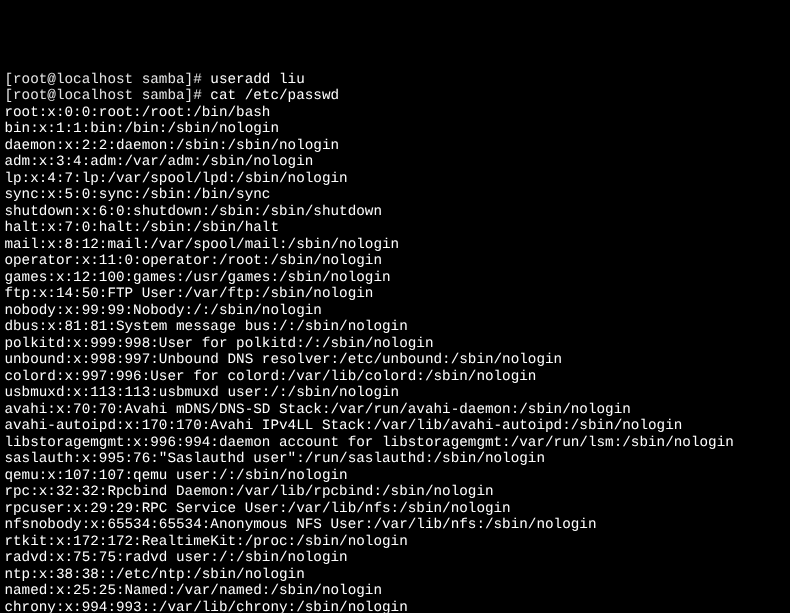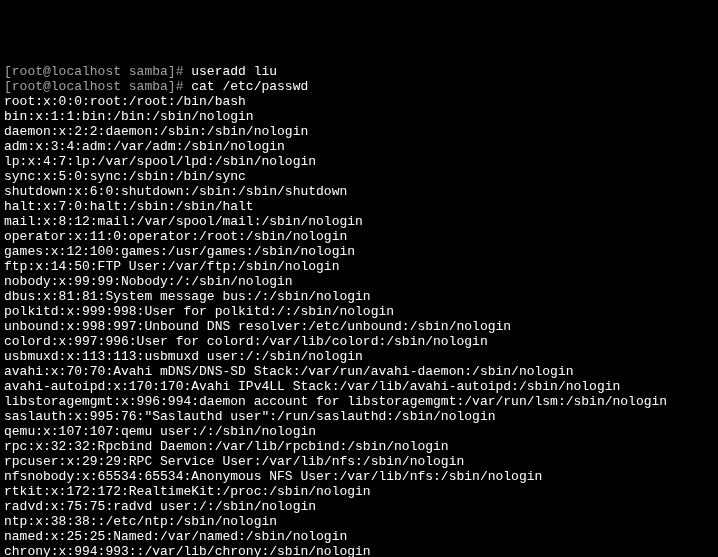--- a/index.html
+++ b/index.html
@@ -13,21 +13,21 @@
     width: 718px;
     height: 557px;
     box-sizing: border-box;
     white-space: pre;
     overflow: hidden;
   }
   .line {
     display: block;
   }
   .prompt {
-    color: #a3a3a3;
+    color: #e5e5e5;
   }
 </style>
 </head>
 <body>
 
 
 
 <div id="terminal"><span class="line"><span class="prompt">[root@localhost samba]# </span><span>useradd liu</span></span><span class="line"><span class="prompt">[root@localhost samba]# </span><span>cat /etc/passwd</span></span><span class="line"><span>root:x:0:0:root:/root:/bin/bash</span></span><span class="line"><span>bin:x:1:1:bin:/bin:/sbin/nologin</span></span><span class="line"><span>daemon:x:2:2:daemon:/sbin:/sbin/nologin</span></span><span class="line"><span>adm:x:3:4:adm:/var/adm:/sbin/nologin</span></span><span class="line"><span>lp:x:4:7:lp:/var/spool/lpd:/sbin/nologin</span></span><span class="line"><span>sync:x:5:0:sync:/sbin:/bin/sync</span></span><span class="line"><span>shutdown:x:6:0:shutdown:/sbin:/sbin/shutdown</span></span><span class="line"><span>halt:x:7:0:halt:/sbin:/sbin/halt</span></span><span class="line"><span>mail:x:8:12:mail:/var/spool/mail:/sbin/nologin</span></span><span class="line"><span>operator:x:11:0:operator:/root:/sbin/nologin</span></span><span class="line"><span>games:x:12:100:games:/usr/games:/sbin/nologin</span></span><span class="line"><span>ftp:x:14:50:FTP User:/var/ftp:/sbin/nologin</span></span><span class="line"><span>nobody:x:99:99:Nobody:/:/sbin/nologin</span></span><span class="line"><span>dbus:x:81:81:System message bus:/:/sbin/nologin</span></span><span class="line"><span>polkitd:x:999:998:User for polkitd:/:/sbin/nologin</span></span><span class="line"><span>unbound:x:998:997:Unbound DNS resolver:/etc/unbound:/sbin/nologin</span></span><span class="line"><span>colord:x:997:996:User for colord:/var/lib/colord:/sbin/nologin</span></span><span class="line"><span>usbmuxd:x:113:113:usbmuxd user:/:/sbin/nologin</span></span><span class="line"><span>avahi:x:70:70:Avahi mDNS/DNS-SD Stack:/var/run/avahi-daemon:/sbin/nologin</span></span><span class="line"><span>avahi-autoipd:x:170:170:Avahi IPv4LL Stack:/var/lib/avahi-autoipd:/sbin/nologin</span></span><span class="line"><span>libstoragemgmt:x:996:994:daemon account for libstoragemgmt:/var/run/lsm:/sbin/nologin</span></span><span class="line"><span>saslauth:x:995:76:"Saslauthd user":/run/saslauthd:/sbin/nologin</span></span><span class="line"><span>qemu:x:107:107:qemu user:/:/sbin/nologin</span></span><span class="line"><span>rpc:x:32:32:Rpcbind Daemon:/var/lib/rpcbind:/sbin/nologin</span></span><span class="line"><span>rpcuser:x:29:29:RPC Service User:/var/lib/nfs:/sbin/nologin</span></span><span class="line"><span>nfsnobody:x:65534:65534:Anonymous NFS User:/var/lib/nfs:/sbin/nologin</span></span><span class="line"><span>rtkit:x:172:172:RealtimeKit:/proc:/sbin/nologin</span></span><span class="line"><span>radvd:x:75:75:radvd user:/:/sbin/nologin</span></span><span class="line"><span>ntp:x:38:38::/etc/ntp:/sbin/nologin</span></span><span class="line"><span>named:x:25:25:Named:/var/named:/sbin/nologin</span></span><span class="line"><span>chrony:x:994:993::/var/lib/chrony:/sbin/nologin</span></span></div>
 
 

